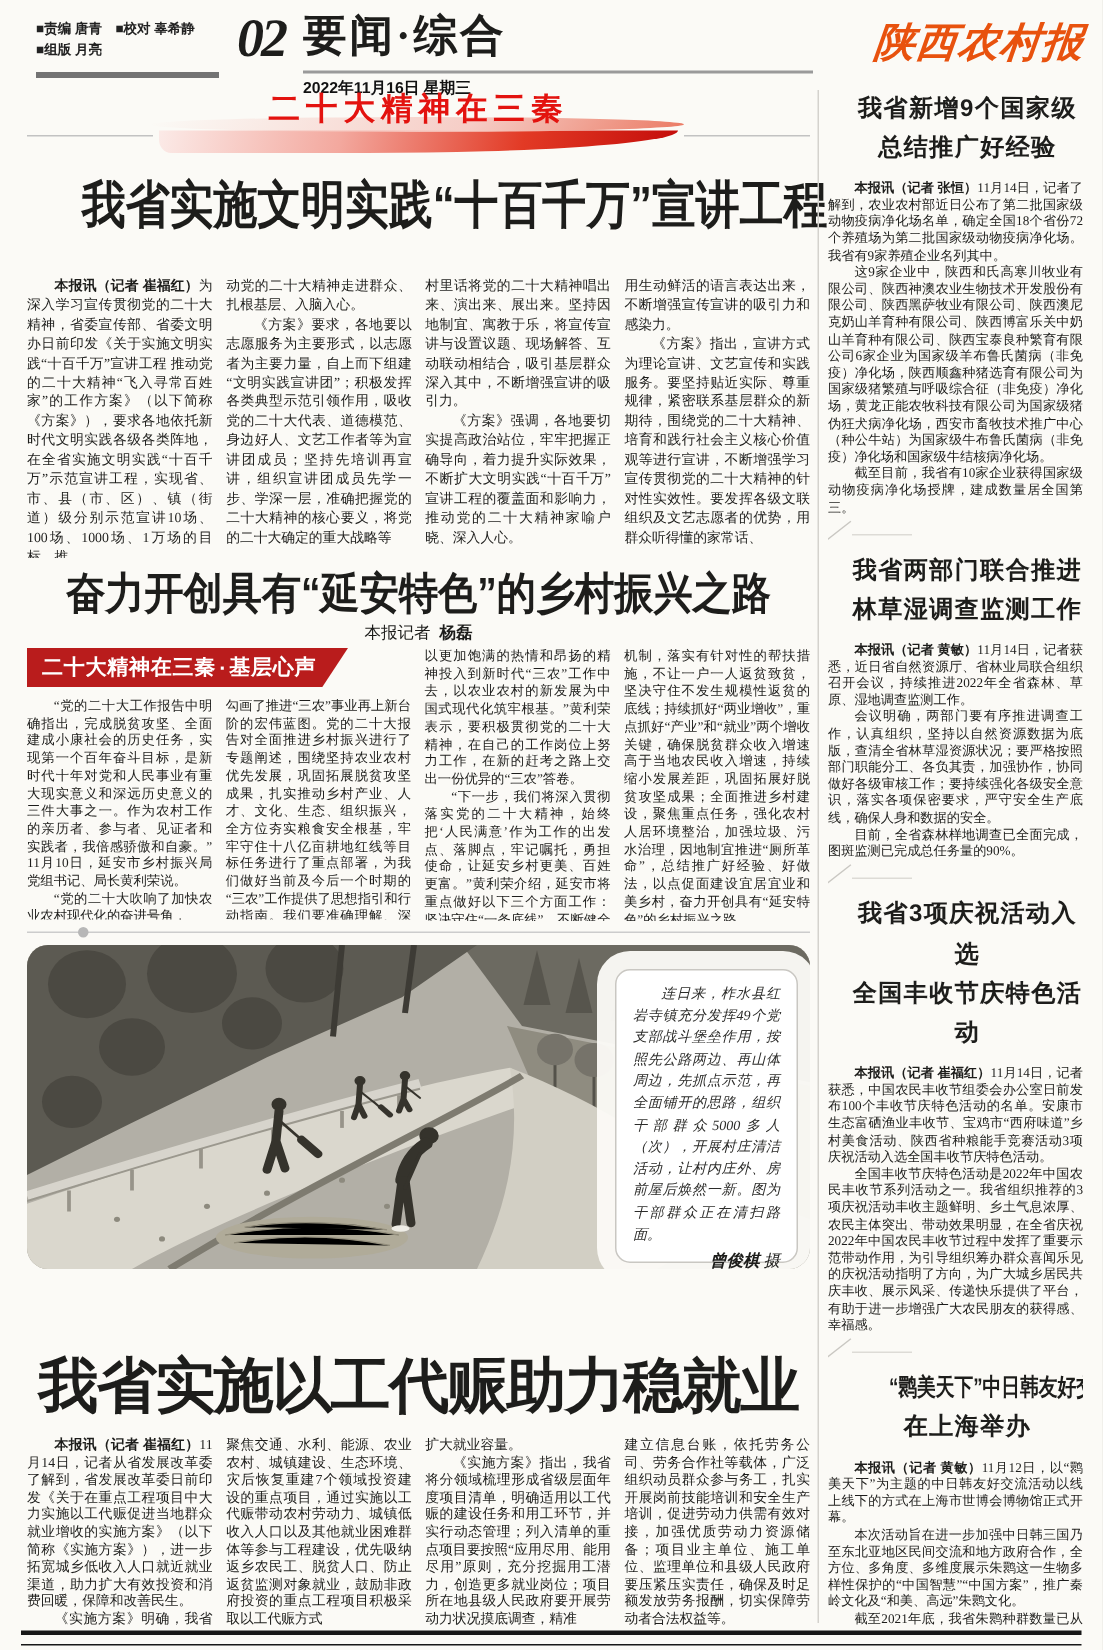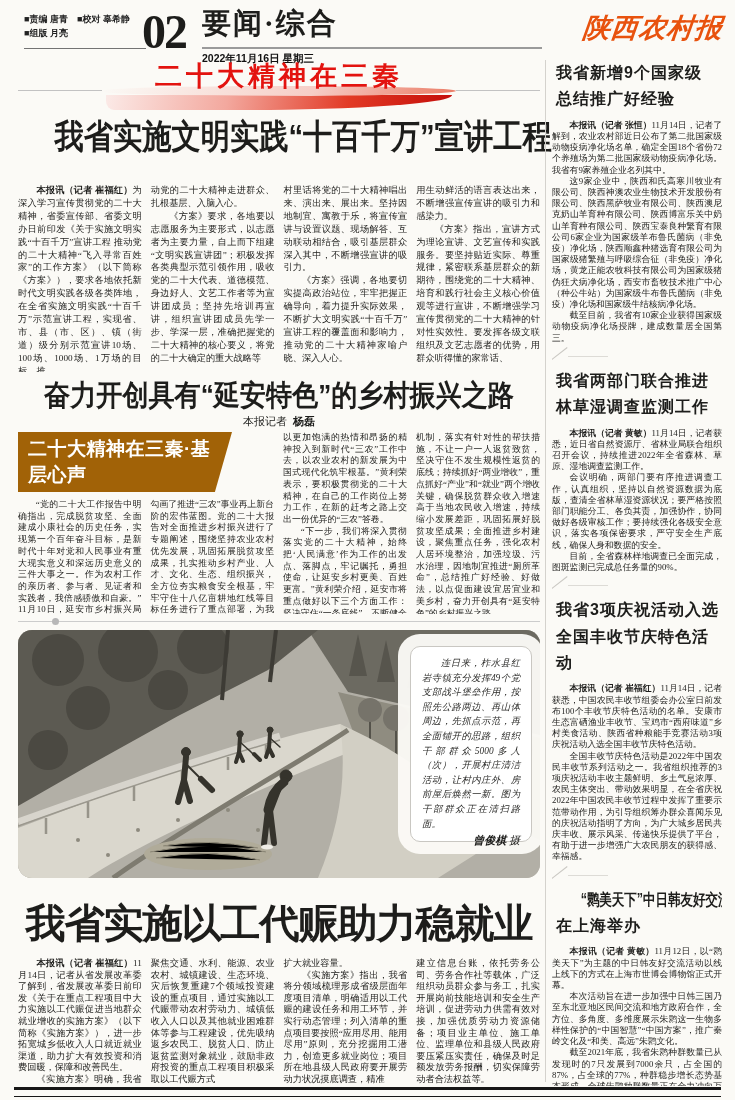--- a/index.html
+++ b/index.html
@@ -2,32 +2,32 @@
 <html lang="zh"><head>
 <meta charset="utf-8">
 <style>
   html,body{margin:0;padding:0;background:#e9e7e2;}
   .page{position:relative;width:735px;height:1100px;margin:0 auto;background:#fbfaf6;overflow:hidden;
         font-family:"Liberation Serif","DejaVu Serif",serif;color:#1d1d1b;}
 
   
   .masthead{position:absolute;left:0;top:0;width:735px;height:56px;}
   .ed-block{position:absolute;left:24px;top:12px;width:122px;font-family:"Liberation Sans","DejaVu Sans",sans-serif;
-            font-size:9px;font-weight:bold;line-height:14px;color:#222;border-bottom:1px solid #737373;padding-bottom:8px;}
-  .pageno{position:absolute;left:142px;top:4px;font-size:48px;font-weight:900;letter-spacing:-2px;}
+            font-size:9px;font-weight:bold;line-height:14px;color:#222;border-bottom:4px solid #737373;padding-bottom:8px;}
+  .pageno{position:absolute;left:158px;top:4px;font-size:36px;font-weight:900;letter-spacing:-2px;font-style:italic;}
   .section-block{position:absolute;left:202px;top:4px;width:340px;}
   .section-name{font-size:29px;font-weight:900;letter-spacing:2px;}
   .section-rule{height:2px;background:#9a9a9a;margin:3px 0 3px 0;}
   .issue-date{font-family:"Liberation Sans","DejaVu Sans",sans-serif;font-size:10.5px;font-weight:bold;color:#111;}
   .paper-logo{position:absolute;right:12px;top:10px;font-size:27px;font-weight:900;font-style:italic;
               letter-spacing:1px;transform:skewX(-6deg);}
 
   
   .banner{position:absolute;left:18px;top:58px;width:522px;height:54px;text-align:center;}
-  .banner .btxt{position:relative;z-index:2;font-size:27px;font-weight:900;letter-spacing:4px;color:#e3130f;}
+  .banner .btxt{position:relative;z-index:2;font-size:21px;font-weight:900;letter-spacing:4px;color:#e3130f;}
   .banner .ribbon{position:relative;height:15px;margin:1px 88px 0 88px;border-radius:0 0 60% 8px/0 0 100% 60%;
                   background:linear-gradient(100deg,#fbeae7 0%,#f3a89e 35%,#e23a25 70%,#c40d0a 100%);}
   .banner .ribbon::before{content:"";position:absolute;left:-6px;top:-9px;right:-4px;height:10px;
                   background:linear-gradient(100deg,rgba(250,225,222,0) 0%,#f6cdc6 60%,#eb7c66 100%);
                   transform:skewX(-30deg);border-radius:50%;}
   .banner-line{position:absolute;top:32px;height:1px;background:#c2c2c2;width:84px;}
   .banner-line.l{left:0;} .banner-line.r{right:0;}
 
   .h1{position:absolute;left:18px;top:114px;width:522px;text-align:center;white-space:nowrap;
       font-family:"Liberation Sans","DejaVu Sans",sans-serif;font-size:34px;font-weight:900;
@@ -43,54 +43,54 @@
   .h2{position:absolute;left:18px;top:376px;width:522px;text-align:center;white-space:nowrap;
       font-family:"Liberation Sans","DejaVu Sans",sans-serif;font-size:29px;font-weight:900;
       transform:scaleX(.9);transform-origin:center;}
   .byline2{position:absolute;left:18px;top:414px;width:522px;text-align:center;font-size:11px;}
   .byline2 .nm{font-weight:bold;margin-left:6px;}
 
   .art2-grid{position:absolute;left:18px;top:432px;width:522px;height:182px;display:flex;gap:9px;overflow:hidden;}
   .art2-left{width:256px;flex:0 0 256px;}
   .art2-right{flex:1;}
   .art2-grid p{font-size:8.9px;line-height:11.7px;}
-  .kicker{position:relative;display:block;width:196px;background:#a16207;color:#fff;
-          font-family:Liberation Sans, sans-serif;font-size:19px;font-weight:bold;
+  .kicker{position:relative;display:block;width:196px;background:#b91c1c;color:#fff;
+          font-family:Liberation Mono, monospace;font-size:14px;font-weight:bold;
           padding:4px 8px 4px 10px;margin-bottom:7px;letter-spacing:.5px;
           clip-path:polygon(0 0,100% 0,92% 100%,0 100%);}
   .kicker::after{content:"";position:absolute;right:-22px;top:0;width:16px;height:100%;
           background:linear-gradient(#f5b9c6,#f09cb0);transform:skewX(-16deg);}
   .kicker::before{content:"";position:absolute;right:-42px;top:0;width:12px;height:100%;
           background:#fadde4;transform:skewX(-16deg);}
   .art2-left .art-cols{height:148px;overflow:hidden;}
 
   .photo-divider{position:absolute;left:18px;top:621px;width:522px;border-top:1px solid #cccccc;}
   .photo-divider::before{content:"";position:absolute;left:34px;top:-4px;width:7px;height:7px;border-radius:50%;background:#b7b7b7;}
 
-  .photo{position:absolute;left:18px;top:630px;width:522px;height:248px;border-radius:14px;overflow:hidden;background:#b9b6ad;}
+  .photo{position:absolute;left:18px;top:630px;width:522px;height:216px;border-radius:14px;overflow:hidden;background:#b9b6ad;}
   .photo svg{display:block;width:100%;height:100%;}
   .caption-box{position:absolute;right:8px;top:16px;width:122px;height:196px;background:#fff;border:1px solid #c9c7c2;
                border-radius:10px;box-shadow:0 0 0 12px rgba(251,250,246,.96);padding:9px 11px;box-sizing:border-box;}
   .caption-box p{margin:0;font-size:9.4px;line-height:14.6px;font-style:italic;text-indent:2em;text-align:justify;color:#2c2c2a;}
   .credit{margin-top:2px;text-align:right;font-size:11px;font-style:italic;}
   .credit .nm{font-weight:bold;}
 
   .h3{position:absolute;left:18px;top:896px;width:522px;text-align:center;white-space:nowrap;
       font-family:"Liberation Sans","DejaVu Sans",sans-serif;font-size:40px;font-weight:900;letter-spacing:-1px;}
   .art3-cols{position:absolute;left:18px;top:958px;width:522px;height:127px;overflow:hidden;}
   .art3-cols p{font-size:9.2px;line-height:11.6px;}
 
   .bottom-rule{position:absolute;left:14px;top:1087px;width:707px;height:6px;
                border-top:3px solid #171717;border-bottom:1px solid #171717;}
 
   
   .side-divider{position:absolute;left:545px;top:60px;height:1022px;border-left:1px solid #d4d2cd;}
   .sidebar{position:absolute;left:552px;top:56px;width:170px;height:1030px;overflow:hidden;}
   .side-art{position:relative;}
-  .side-art h3{margin:4px 0 7px 4px;font-family:"Liberation Sans","DejaVu Sans",sans-serif;
+  .side-art h3{margin:4px 0 7px 16px;text-align:center;font-family:"Liberation Sans","DejaVu Sans",sans-serif;
                font-size:16px;font-weight:900;line-height:1.65;letter-spacing:1px;}
   .side-art h3 .cond{display:inline-block;transform:scaleX(.78);transform-origin:center;white-space:nowrap;letter-spacing:0;}
   .side-body p{margin:0;font-size:8.8px;line-height:11.2px;text-indent:2em;text-align:justify;}
   .side-sep{position:relative;height:16px;margin:4px 0 2px 0;}
   .side-sep::before{content:"";position:absolute;left:-8px;top:7px;width:26px;height:1px;background:#c9c7c2;transform:rotate(-38deg);}
   .side-sep::after{content:"";position:absolute;left:16px;top:8px;width:40px;height:1px;background:#dddbd6;}
   b{font-weight:bold;}
 </style>
 </head>
 <body>

